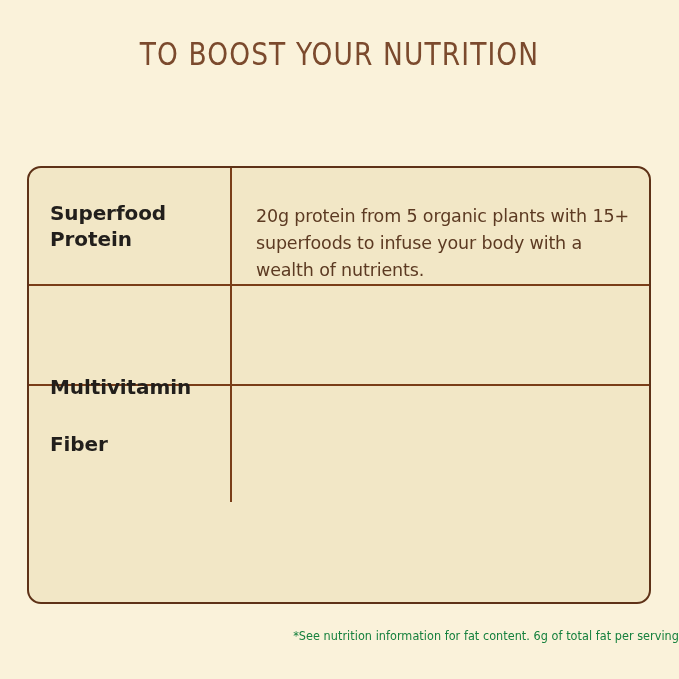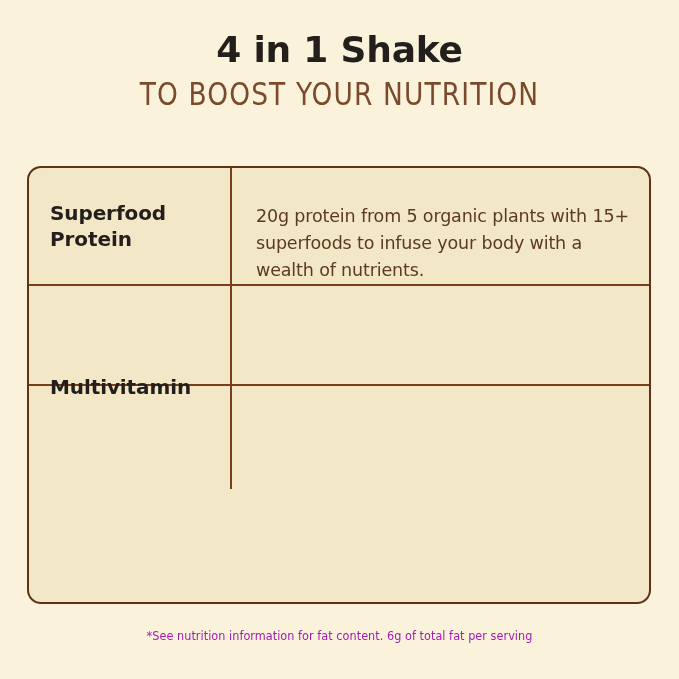--- a/index.html
+++ b/index.html
@@ -113,34 +113,33 @@
     line-height: 1.54;
     letter-spacing: -0.15px;
   }
 
   
   .footnote {
     position: absolute;
     top: 628px;
     left: 0;
     width: 679px;
-    text-align: center;
+    text-align: right;
     font-family: "DejaVu Sans Condensed", "Liberation Sans Narrow", "Liberation Sans", sans-serif;
     font-size: 12.5px;
-    color: #a21caf;
+    color: #15803d;
     letter-spacing: 0.05px;
   }
 </style>
 </head>
 <body>
 
 <div class="page">
 
   <div class="header">
-    <div class="title">4 in 1 Shake</div>
     <div class="subtitle">TO BOOST YOUR NUTRITION</div>
   </div>
 
   <div class="table">
 
     <div class="row row-1">
       <div class="cell-label">
         <span class="label-text">Superfood Protein</span>
       </div>
       <div class="cell-desc">
@@ -149,19 +148,22 @@
     </div>
 
 
     <div class="row row-3">
       <div class="cell-label">
         <span class="label-text">Multivitamin</span>
       </div>
     </div>
 
     <div class="row row-4">
+      <div class="cell-label">
+        <span class="label-text">Fiber</span>
+      </div>
     </div>
 
   </div>
 
   <div class="footnote">*See nutrition information for fat content. 6g of total fat per serving</div>
 
 </div>
 
 </body></html>

